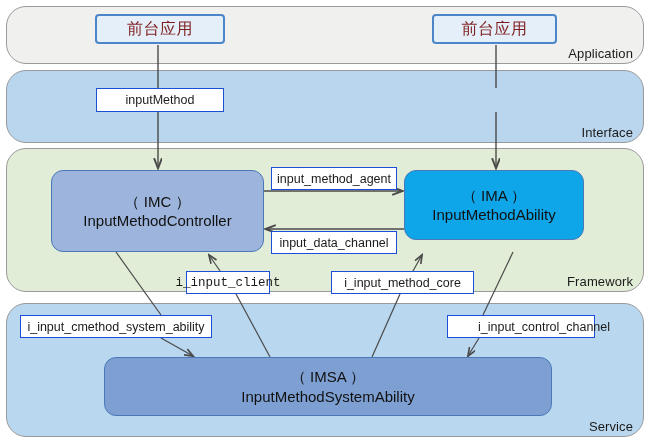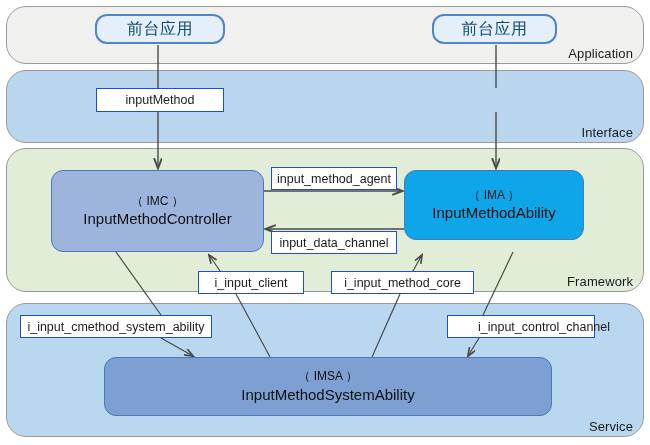--- a/index.html
+++ b/index.html
@@ -46,27 +46,27 @@
     color:#1b1b1b;
     letter-spacing:0.1px;
     white-space:nowrap;
   }
 
   
   .app-box{
     position:absolute;
     box-sizing:border-box;
     border:2px solid #4a86c8;
-    border-radius:12px;
+    border-radius:4px;
     background:#e4eff9;
     display:flex;
     align-items:center;
     justify-content:center;
     font-size:16px;
-    color:#0c4a6e;
+    color:#7f1d1d;
     letter-spacing:0.5px;
   }
   .app-foreground{ left:95px; top:14px; width:130px; height:30px; }
   .app-ime{ left:432px; top:14px; width:125px; height:30px; }
 
   
   .tag{
     position:absolute;
     box-sizing:border-box;
     background:#ffffff;
@@ -76,21 +76,21 @@
     justify-content:center;
     font-size:12.5px;
     color:#1b1b1b;
     white-space:nowrap;
     z-index:6;
   }
   .tag-inputmethod{ left:96px; top:88px; width:128px; height:24px; }
   .tag-inputmethodengine{ left:416px; top:88px; width:160px; height:24px; }
   .tag-agent{ left:271px; top:167px; width:126px; height:23px; }
   .tag-datachannel{ left:271px; top:231px; width:126px; height:23px; }
-  .tag-iclient{ left:198px; top:271px; width:106px; height:23px; }
+  .tag-iclient{ left:186px; top:271px; width:84px; height:23px;font-family:Liberation Mono, monospace; }
   .tag-icore{ left:331px; top:271px; width:143px; height:23px; }
   .tag-cmethod{ left:20px; top:315px; width:192px; height:23px; }
   .tag-control{ left:447px; top:315px; width:148px; height:23px;padding-left:46px; }
 
   
   .module{
     position:absolute;
     box-sizing:border-box;
     border:1px solid #4a78b8;
     border-radius:12px;
@@ -109,21 +109,21 @@
     background:#9db4dc;
   }
   .module-ima{
     left:404px; top:170px; width:180px; height:70px;
     background:#0ea5e9;
   }
   .module-imsa{
     left:104px; top:357px; width:448px; height:59px;
     background:#7d9fd1;
   }
-  .module .l1{ font-size:12px; }
+  .module .l1{ font-size:15px; }
   .module .l2{ font-size:15px; }
 
   
   #wires{
     position:absolute;
     left:0; top:0;
     width:650px; height:445px;
     pointer-events:none;
     z-index:4;
   }

